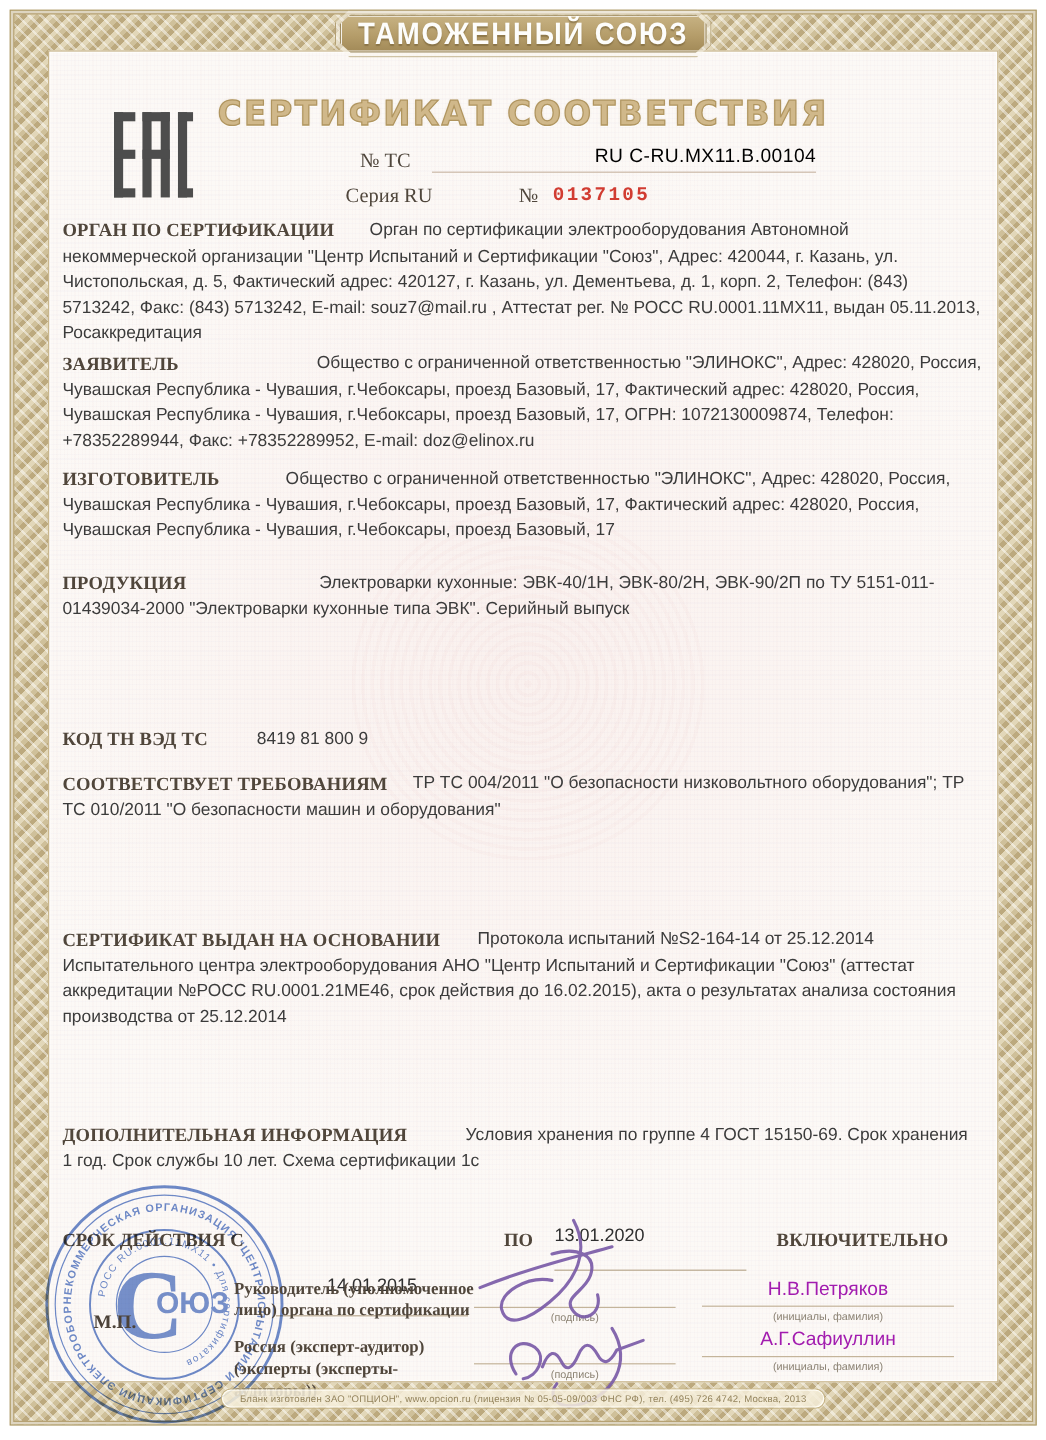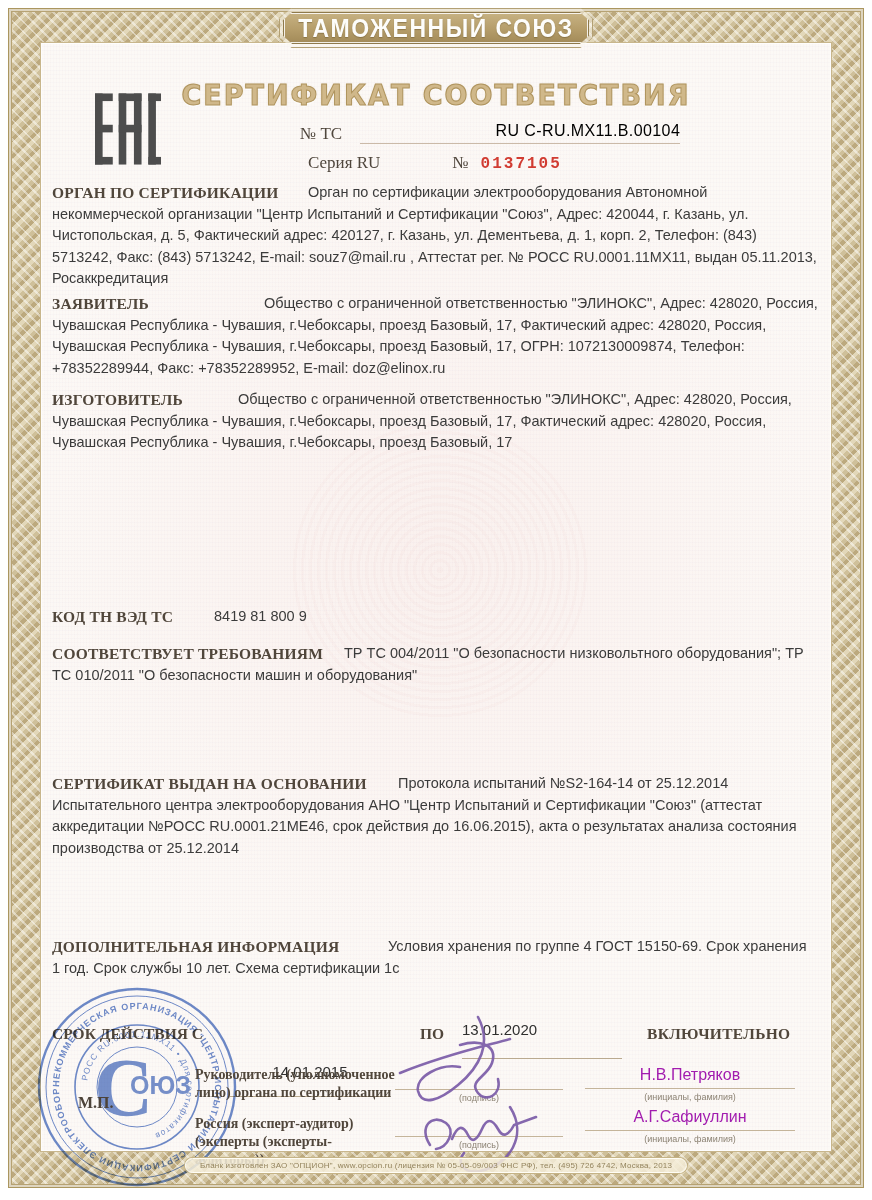--- a/index.html
+++ b/index.html
@@ -59,21 +59,21 @@
   .doc-title {
     position:absolute; top:80px; left:0; width:100%; text-align:center;
     font-family:"DejaVu Sans", sans-serif; font-weight:bold; font-size:27px;
     letter-spacing:2px; color:#d0b88a; -webkit-text-stroke:1px #b0955f;
     text-shadow:0 1px 0 rgba(255,255,255,.7), 0 0 2px rgba(176,149,95,.35);
     transform:scaleY(1.05);
   }
   .num-row { position:absolute; left:300px; top:122px; display:flex; align-items:flex-end; }
   .num-label { font-family:"Liberation Serif", serif; font-size:17px; color:#4f463c; margin-right:18px; }
   .num-value { width:320px; text-align:right; font-size:16px; color:#000000; letter-spacing:.4px; border-bottom:1.5px solid #cbbaa8; padding-bottom:3px; }
-  .series-row { position:absolute; left:308px; top:153px; display:flex; align-items:flex-end; }
+  .series-row { position:absolute; left:288px; top:153px; display:flex; align-items:center; }
   .series-label { font-family:"Liberation Serif", serif; font-size:17px; color:#4f463c; }
   .series-no { font-family:"Liberation Serif", serif; font-size:17px; color:#4f463c; margin-left:72px; margin-right:12px; }
   .series-value { font-family:"Liberation Mono", monospace; font-weight:bold; font-size:16px; color:#d13c32; letter-spacing:2px; }
 
   
   .sec {
     position:absolute; left:52px; right:54px;
     font-size:14.5px; line-height:21.5px; color:#3b3b3b; text-align:left;
   }
   .sec .lbl {
@@ -161,31 +161,34 @@
   </p>
 
   <p class="sec" style="top:293px">
     <span class="lbl" style="width:212px">ЗАЯВИТЕЛЬ</span><span class="txt">Общество с ограниченной ответственностью "ЭЛИНОКС", Адрес: 428020, Россия, Чувашская Республика - Чувашия, г.Чебоксары, проезд Базовый, 17, Фактический адрес: 428020, Россия, Чувашская Республика - Чувашия, г.Чебоксары, проезд Базовый, 17, ОГРН: 1072130009874, Телефон: +78352289944, Факс: +78352289952, E-mail: doz@elinox.ru</span>
   </p>
 
   <p class="sec" style="top:389px">
     <span class="lbl" style="width:186px">ИЗГОТОВИТЕЛЬ</span><span class="txt">Общество с ограниченной ответственностью "ЭЛИНОКС", Адрес: 428020, Россия, Чувашская Республика - Чувашия, г.Чебоксары, проезд Базовый, 17, Фактический адрес: 428020, Россия, Чувашская Республика - Чувашия, г.Чебоксары, проезд Базовый, 17</span>
   </p>
 
+  <p class="sec" style="top:476px">
+    <span class="lbl" style="width:214px">ПРОДУКЦИЯ</span><span class="txt">Электроварки кухонные: ЭВК-40/1Н, ЭВК-80/2Н, ЭВК-90/2П по ТУ 5151-011-01439034-2000 "Электроварки кухонные типа ЭВК". Серийный выпуск</span>
+  </p>
 
   <p class="sec" style="top:606px">
     <span class="lbl" style="width:162px">КОД ТН ВЭД ТС</span><span class="txt">8419 81 800 9</span>
   </p>
 
   <p class="sec" style="top:643px">
     <span class="lbl" style="width:292px">СООТВЕТСТВУЕТ ТРЕБОВАНИЯМ</span><span class="txt">ТР ТС 004/2011 "О безопасности низковольтного оборудования"; ТР ТС 010/2011 "О безопасности машин и оборудования"</span>
   </p>
 
   <p class="sec" style="top:773px">
-    <span class="lbl" style="width:346px">СЕРТИФИКАТ ВЫДАН НА ОСНОВАНИИ</span><span class="txt">Протокола испытаний №S2-164-14 от 25.12.2014 Испытательного центра электрооборудования АНО "Центр Испытаний и Сертификации "Союз" (аттестат аккредитации №РОСС RU.0001.21МЕ46, срок действия до 16.06.2015), акта о результатах анализа состояния производства от 25.12.2014</span>
+    <span class="lbl" style="width:346px">СЕРТИФИКАТ ВЫДАН НА ОСНОВАНИИ</span><span class="txt">Протокола испытаний №S2-164-14 от 25.12.2014 Испытательного центра электрооборудования АНО "Центр Испытаний и Сертификации "Союз" (аттестат аккредитации №РОСС RU.0001.21МЕ46, срок действия до 16.02.2015), акта о результатах анализа состояния производства от 25.12.2014</span>
   </p>
 
   <p class="sec" style="top:936px">
     <span class="lbl" style="width:336px">ДОПОЛНИТЕЛЬНАЯ ИНФОРМАЦИЯ</span><span class="txt">Условия хранения по группе 4 ГОСТ 15150-69. Срок хранения 1 год. Срок службы 10 лет. Схема сертификации 1с</span>
   </p>
 
   <div class="validity">
     <span class="vlbl">СРОК ДЕЙСТВИЯ С</span>
     <span class="v-from">14.01.2015</span>
     <span class="v-po">ПО</span>

